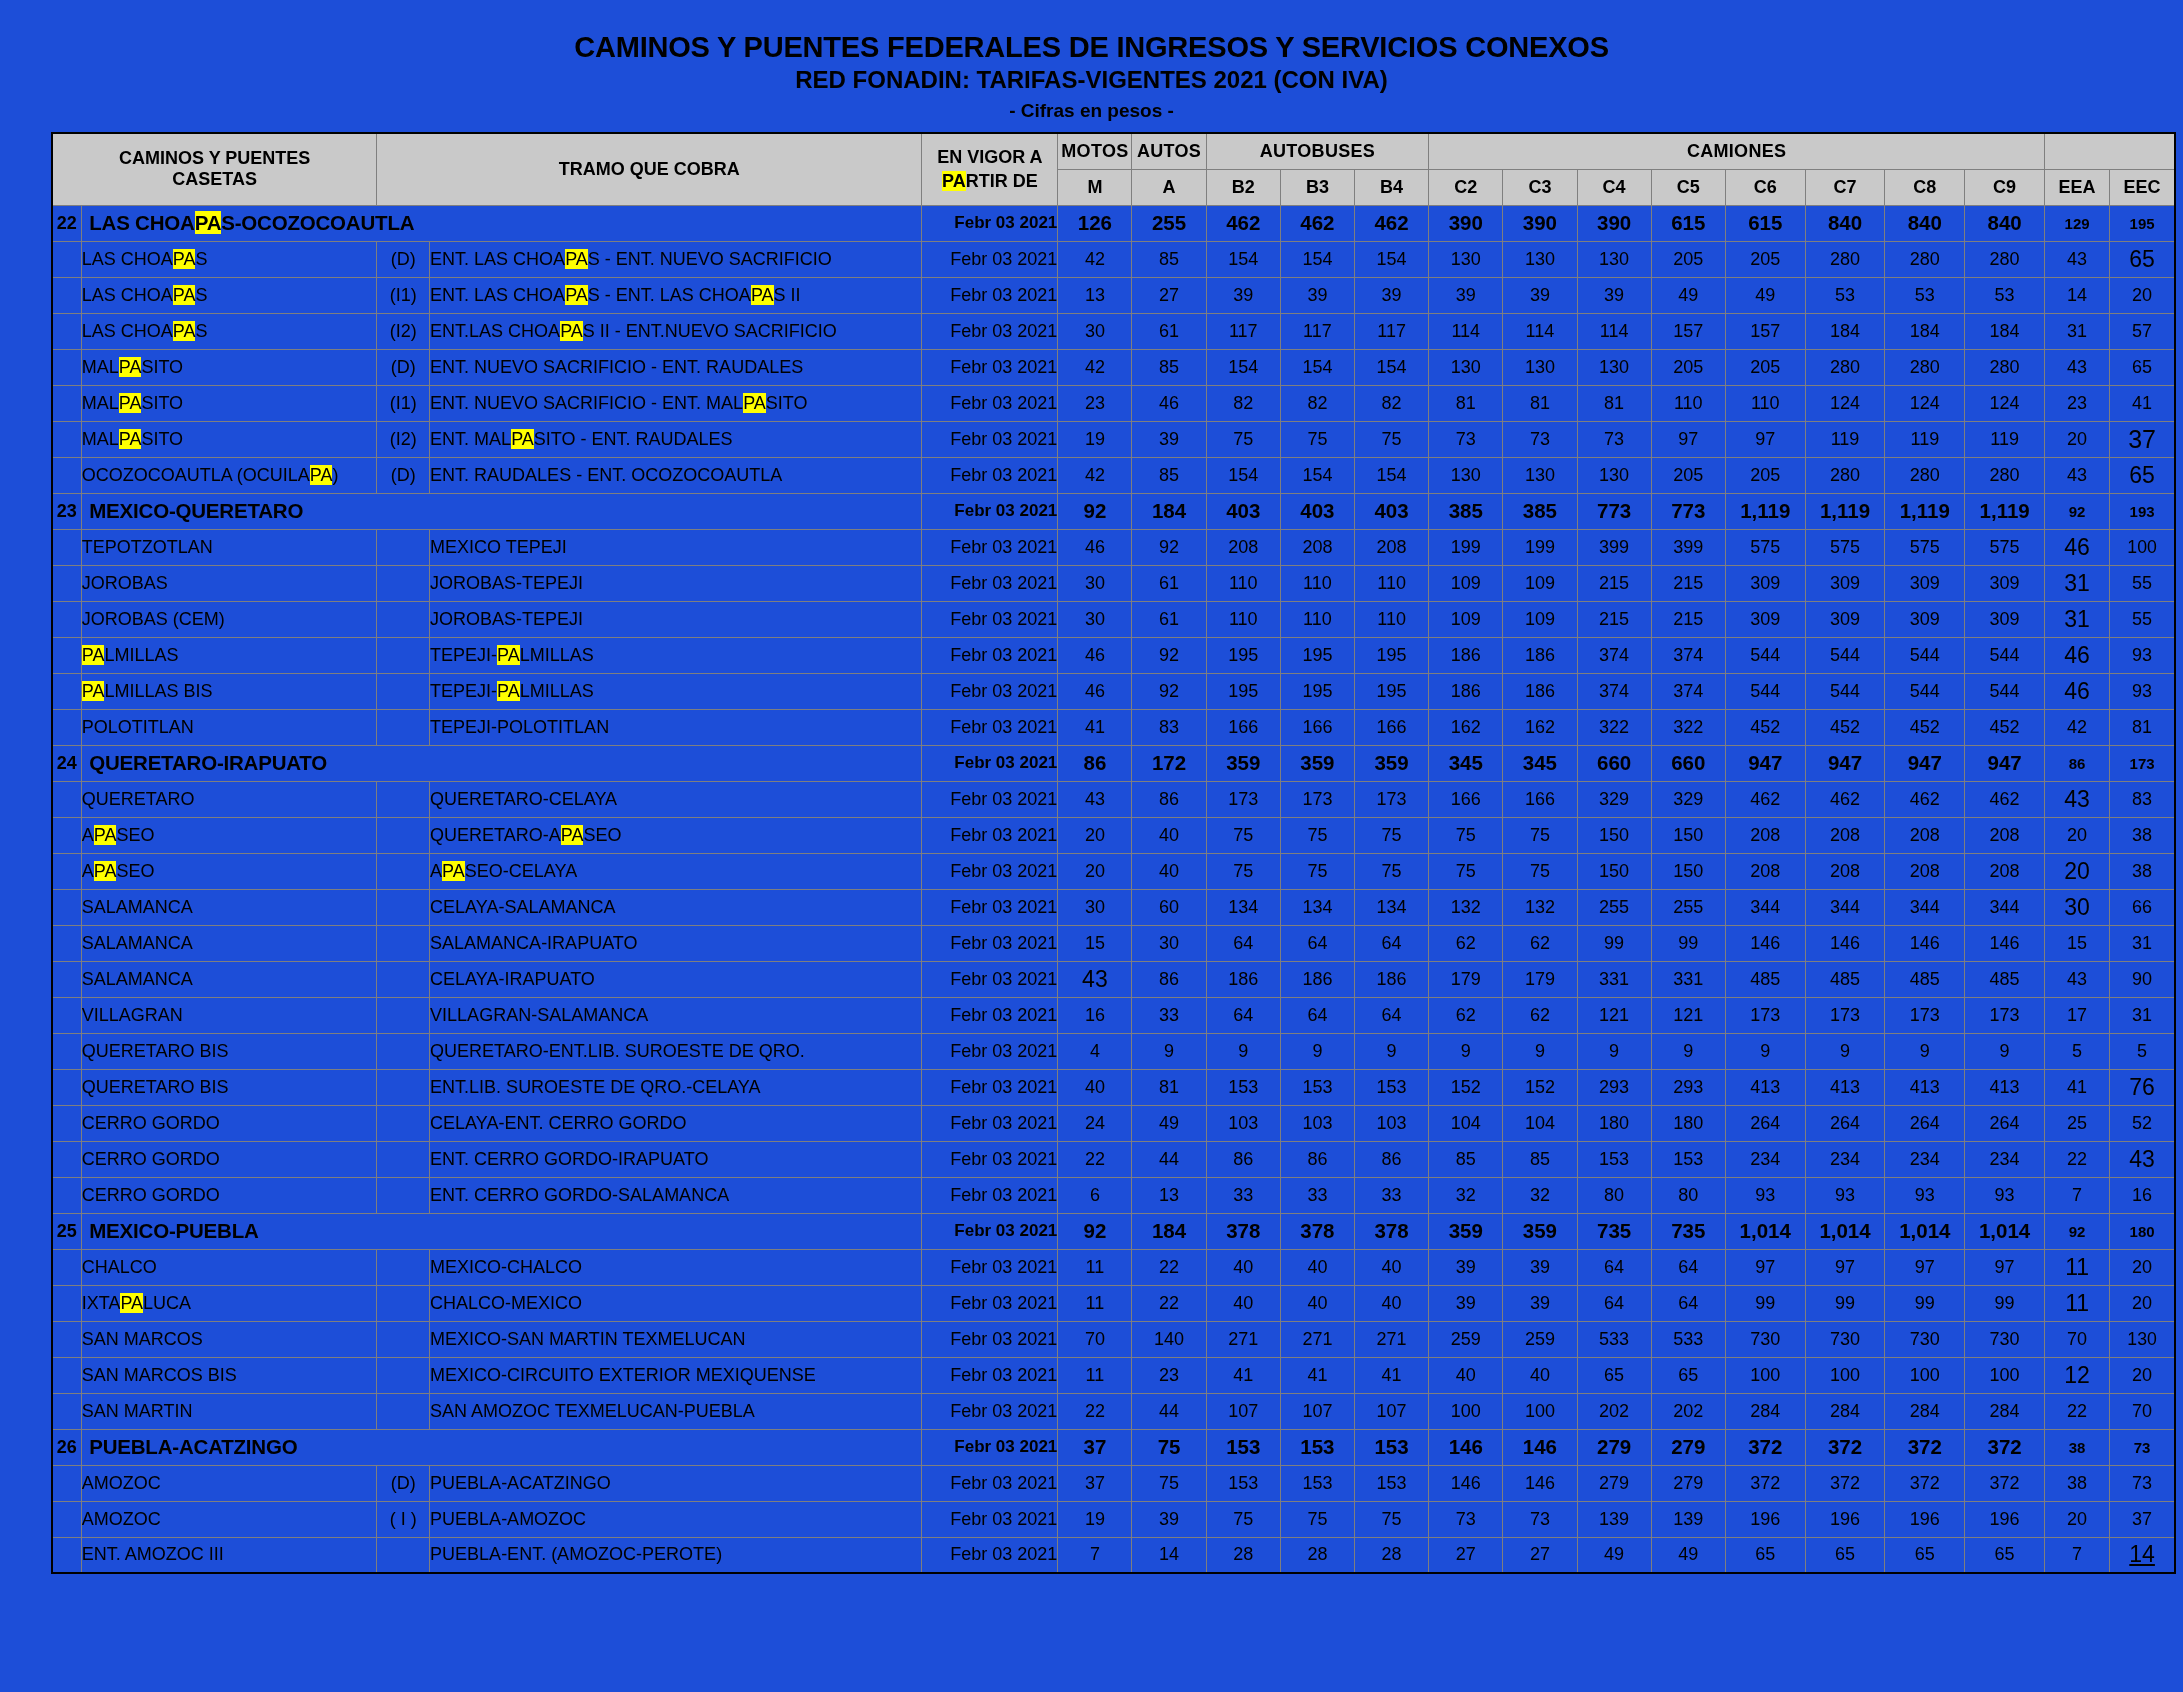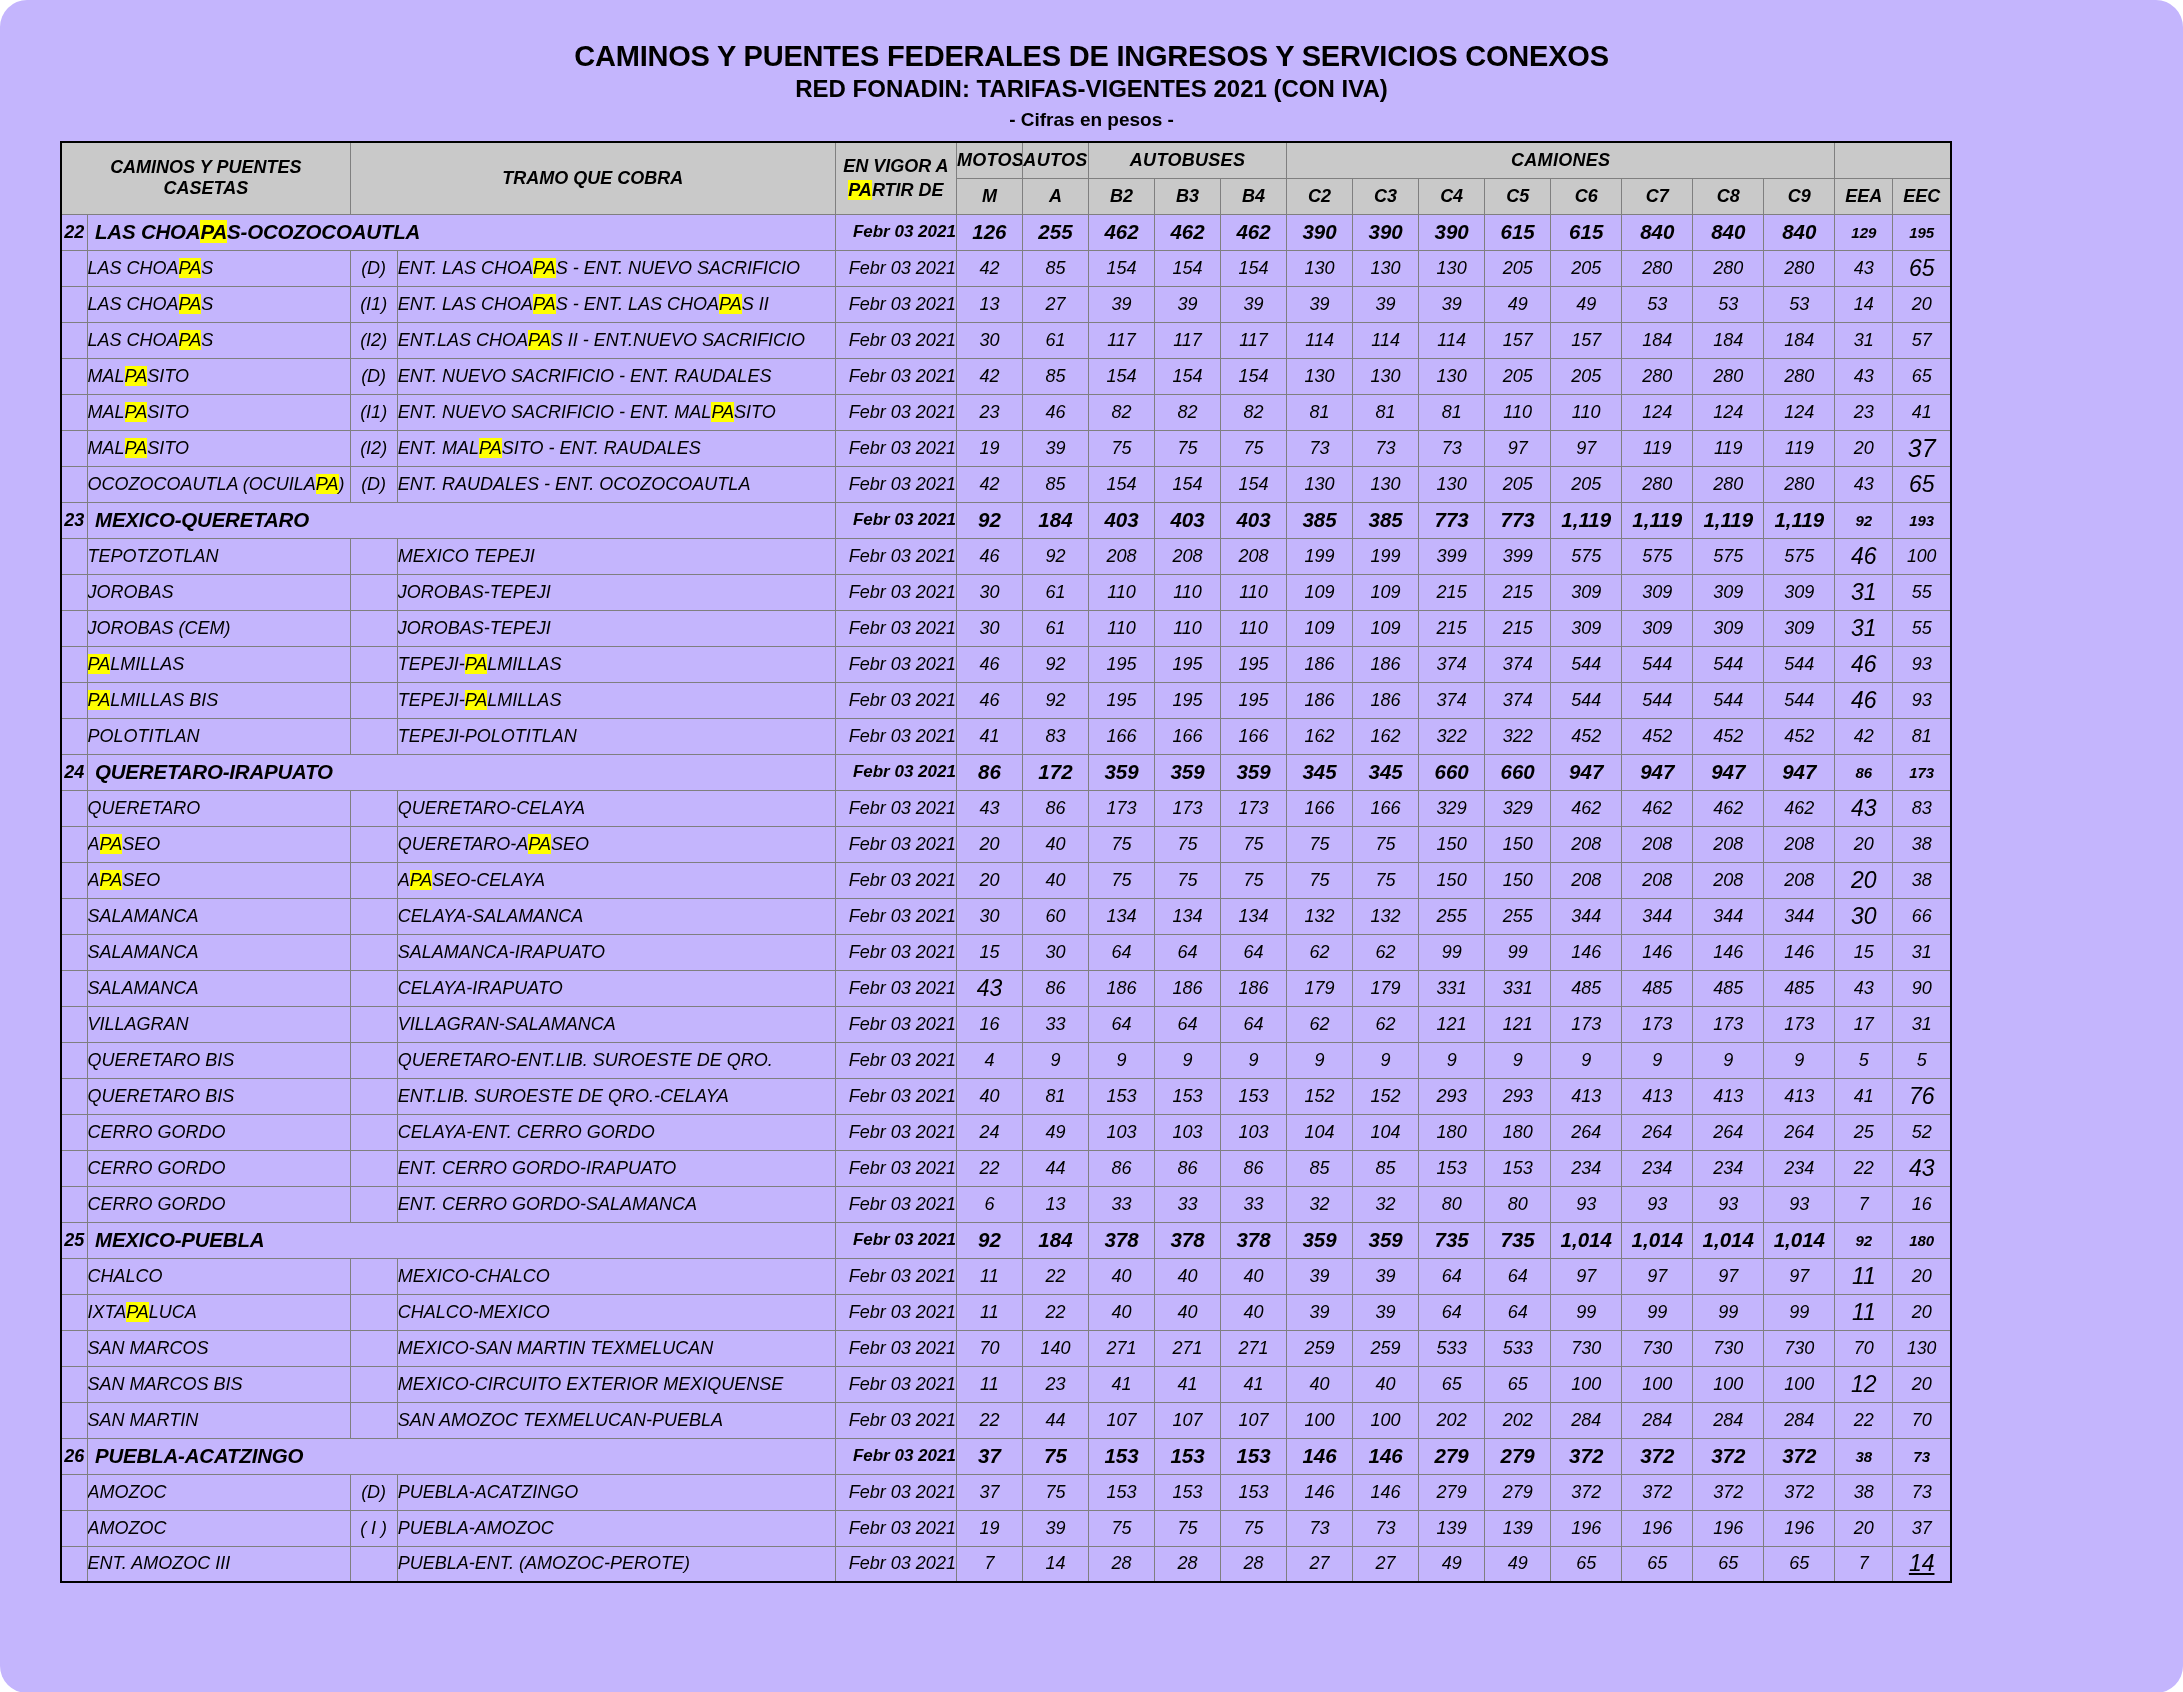--- a/index.html
+++ b/index.html
@@ -5,46 +5,44 @@
   * { box-sizing: border-box; }
   html, body {
     margin: 0; padding: 0;
     width: 2183px; height: 1693px;
     background: #ffffff;
     font-family: "Liberation Sans", sans-serif;
   }
   #page {
     width: 2183px; height: 1693px;
     position: relative;
-    background: #c4b5fd;
-    padding: 17px;
-    border-radius: 27px;
+    background: #1d4ed8;
+    padding: 8px;
   }
   .titles { text-align: center; padding-top: 24px; }
   .title-main {
     font-size: 29px; font-weight: bold; letter-spacing: -0.2px;
     color: #000; line-height: 1.05;
   }
   .title-sub {
     font-size: 24px; font-weight: bold; color: #000;
     margin-top: 5px; line-height: 1.05;
   }
   .title-note {
     font-size: 19px; font-weight: bold; color: #000;
     margin-top: 8.4px; line-height: 1.05;
   }
 
   .table-wrap { padding: 11.2px 41px 0 43px; }
 
   table.tarifas {
     border-collapse: collapse;
-    width: 1892px;
+    width: 2125px;
     table-layout: fixed;
     border: 2.8px solid #000;
-    font-style: italic;
   }
   table.tarifas th, table.tarifas td {
     border: 0.9px solid #7f7f7f;
     padding: 0;
     font-size: 18px;
     color: #000;
     height: 36px;
     overflow: hidden;
     white-space: nowrap;
   }

